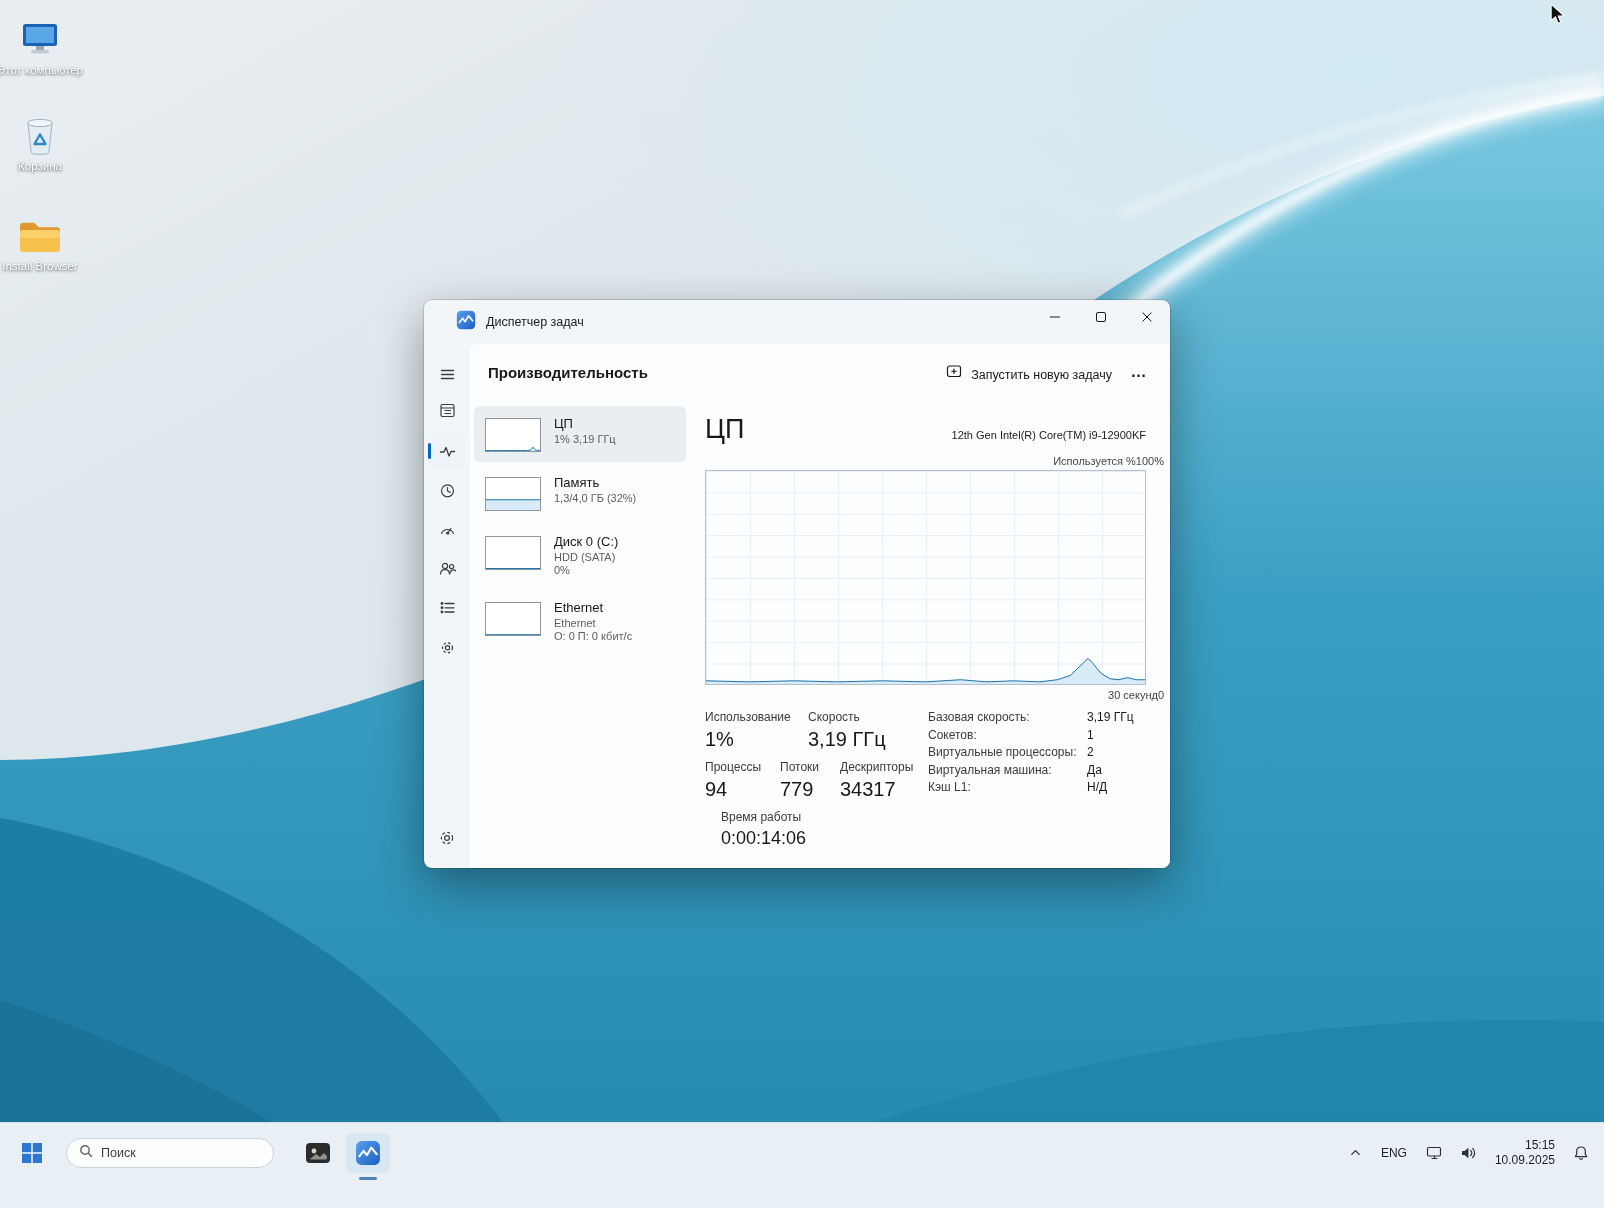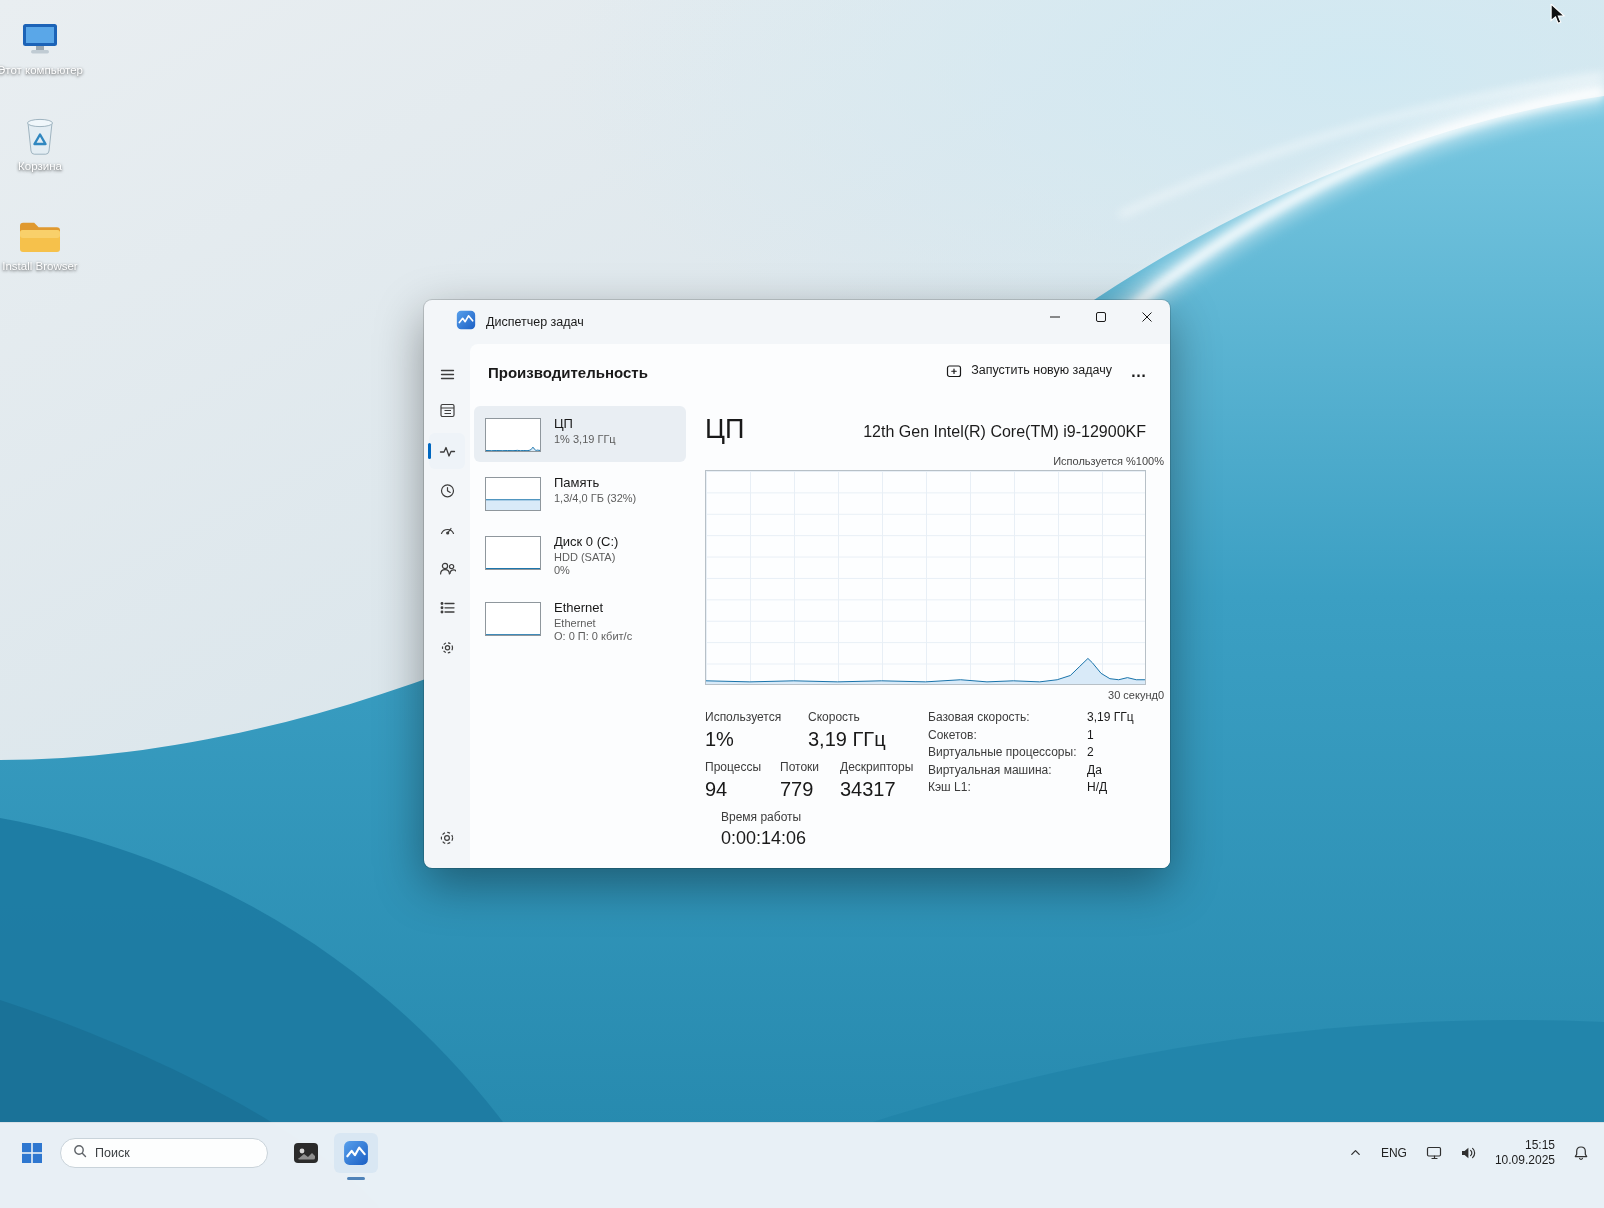--- a/index.html
+++ b/index.html
@@ -21,35 +21,35 @@
 
   .rail{position:absolute;left:0;top:44px;bottom:0;width:46px}
   .rail-btn{position:absolute;left:5px;width:36px;height:36px;border-radius:6px;display:flex;align-items:center;justify-content:center}
   .rail-btn .pill{position:absolute;left:-1px;top:10px;width:3px;height:16px;border-radius:2px;background:#0067c0}
   .rail-btn.sel{background:#eef3f8}
 
   .card{position:absolute;left:46px;top:44px;right:0;bottom:0;background:#fcfdfe;border-top-left-radius:8px}
   .toolbar{position:absolute;left:0;top:0;right:0;height:56px;display:flex;align-items:center;padding:0 14px 0 18px}
   .toolbar .title{font-size:15px;font-weight:700;color:#1a1a1a}
   .toolbar .spacer{flex:1}
-  .run-task{display:flex;align-items:flex-start;gap:9px;font-size:12.5px;color:#1a1a1a;padding:7px 10px;border-radius:4px}
+  .run-task{display:flex;align-items:flex-end;gap:9px;font-size:12.5px;color:#1a1a1a;padding:7px 10px;border-radius:4px}
   .more-btn{width:34px;height:28px;display:flex;align-items:center;justify-content:center;font-size:16px;font-weight:700;color:#1a1a1a;border-radius:4px;letter-spacing:1px}
 
   .plist{position:absolute;left:4px;top:62px;width:212px}
   .pitem{position:relative;display:flex;align-items:flex-start;gap:13px;padding:10px 6px 10px 11px;border-radius:6px;margin-bottom:3px}
   .pitem.selected{background:#e9eef3}
   .thumb{width:56px;height:34px;border:1px solid #8f979d;background:#fff;flex:0 0 auto;position:relative;margin-top:2px}
   .thumb svg{position:absolute;inset:0;width:100%;height:100%}
   .pitem .tt{font-size:13px;color:#191919;margin-bottom:2px}
   .pitem .ts{font-size:11px;color:#5d5d5d;line-height:13px}
 
   .main{position:absolute;left:235px;top:62px;width:443px;bottom:0}
   .cpu-head{position:absolute;left:0;right:2px;top:6px;display:flex;justify-content:space-between;align-items:flex-end}
   .cpu-head h2{font-size:27px;font-weight:400;color:#191919;line-height:34px}
-  .cpu-head .model{font-size:16px;color:#1b1b1b;padding-bottom:5px}
+  .cpu-head .model{font-size:11px;color:#1b1b1b;padding-bottom:5px}
   .axis{position:absolute;left:18px;width:441px;display:flex;justify-content:flex-end;font-size:11px;color:#444}
   .axis.topline{top:49px}
   .axis.botline{top:283px}
   .graph{position:absolute;left:0;top:64px;width:441px;height:215px;border:1px solid #b7c0c7;background-color:#fdfeff;
          background-image:linear-gradient(to right,#e8eff6 1px,transparent 1px),linear-gradient(to bottom,#e8eff6 1px,transparent 1px);
          background-size:44px 100%,100% 21.4px}
   .graph svg{position:absolute;inset:0;width:100%;height:100%}
   .series-line{fill:none;stroke:#1a74ab;stroke-width:1;vector-effect:non-scaling-stroke}
   .series-area{fill:#d9eaf8;stroke:none}
 
@@ -58,21 +58,21 @@
   .stat .sv{font-size:20px;color:#191919}
   .stat.uptime .sv{font-size:18px}
   .rcol{position:absolute;left:223px;top:304px;width:220px}
   .rstat{display:flex;height:17.5px;font-size:12px;align-items:flex-start}
   .rstat .l{width:159px;color:#3c3c3c}
   .rstat .v{color:#191919}
 
   
   .taskbar{position:absolute;left:0;top:1122px;bottom:0;right:0;background:rgba(240,245,249,.96);border-top:1px solid #d8e0e6;
            display:flex;align-items:center;padding:0 10px 26px 12px}
-  .tb-left{display:flex;align-items:center;gap:8px}
+  .tb-left{display:flex;align-items:center;gap:14px}
   .tb-btn{width:40px;height:40px;border-radius:6px;display:flex;align-items:center;justify-content:center}
   .search-pill{width:208px;height:30px;border-radius:16px;background:rgba(255,255,255,.9);border:1px solid #c9d3da;
                display:flex;align-items:center;gap:8px;padding:0 12px;font-size:12.5px;color:#3c4043}
   .tb-apps{display:flex;align-items:center;gap:6px;margin-left:8px}
   .tb-app{position:relative;width:44px;height:40px;border-radius:6px;display:flex;align-items:center;justify-content:center}
   .tb-app.active{background:#d9e7f3}
   .tb-app .ind{position:absolute;left:50%;transform:translateX(-50%);bottom:-7px;width:18px;height:3px;border-radius:2px;background:#4f82b8}
   .tb-right{margin-left:auto;display:flex;align-items:center;gap:7px}
   .tray-btn{height:36px;display:flex;align-items:center;justify-content:center;border-radius:4px;padding:0 5px}
   .lang{font-size:12px;color:#222;padding:0 7px}
@@ -349,21 +349,21 @@
               <path class="series-line" d="M0,98.5 L10,99 L20,98.5 L30,99 L40,98.5 L50,99 L58,98 L64,99 L70,98.5 L76,99 L80,98 L83,96 L85,92 L87,88 L88,90 L90,95 L92,97.5 L94,98 L96,97 L98,98 L100,98"></path>
           </svg>
         </div>
 
         <div class="axis botline">
           <span>30 секунд</span>
           <span>0</span>
         </div>
 
         <div class="stat" style="left:0;top:304px">
-          <div class="sl">Используется</div>
+          <div class="sl">Использование</div>
           <div class="sv">1%</div>
         </div>
         <div class="stat" style="left:103px;top:304px">
           <div class="sl">Скорость</div>
           <div class="sv">3,19 ГГц</div>
         </div>
         <div class="stat" style="left:0;top:354px">
           <div class="sl">Процессы</div>
           <div class="sv">94</div>
         </div>

